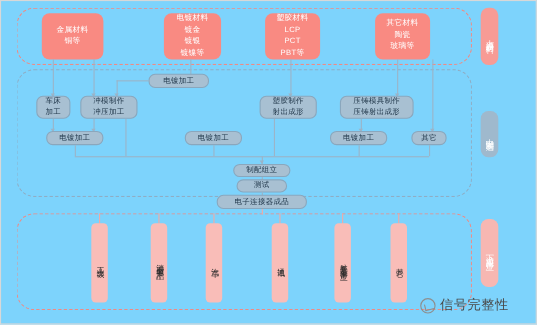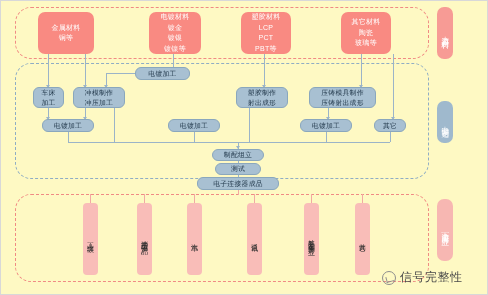--- a/index.html
+++ b/index.html
@@ -10,21 +10,21 @@
   body {
     width: 488px; height: 295px;
     position: relative;
     font-family: "Liberation Sans", "DejaVu Sans", sans-serif;
     overflow: hidden;
   }
   #canvas {
     position: absolute;
     left: 0; top: 0;
     width: 488px; height: 295px;
-    background: #fef9c3;
+    background: #7dd3fc;
     border: 1px solid #d8d8d8;
   }
   
   .frame {
     position: absolute;
     border: 1.6px dashed #f08a84;
     border-radius: 16px;
     background: transparent;
   }
   .frame.blue {

